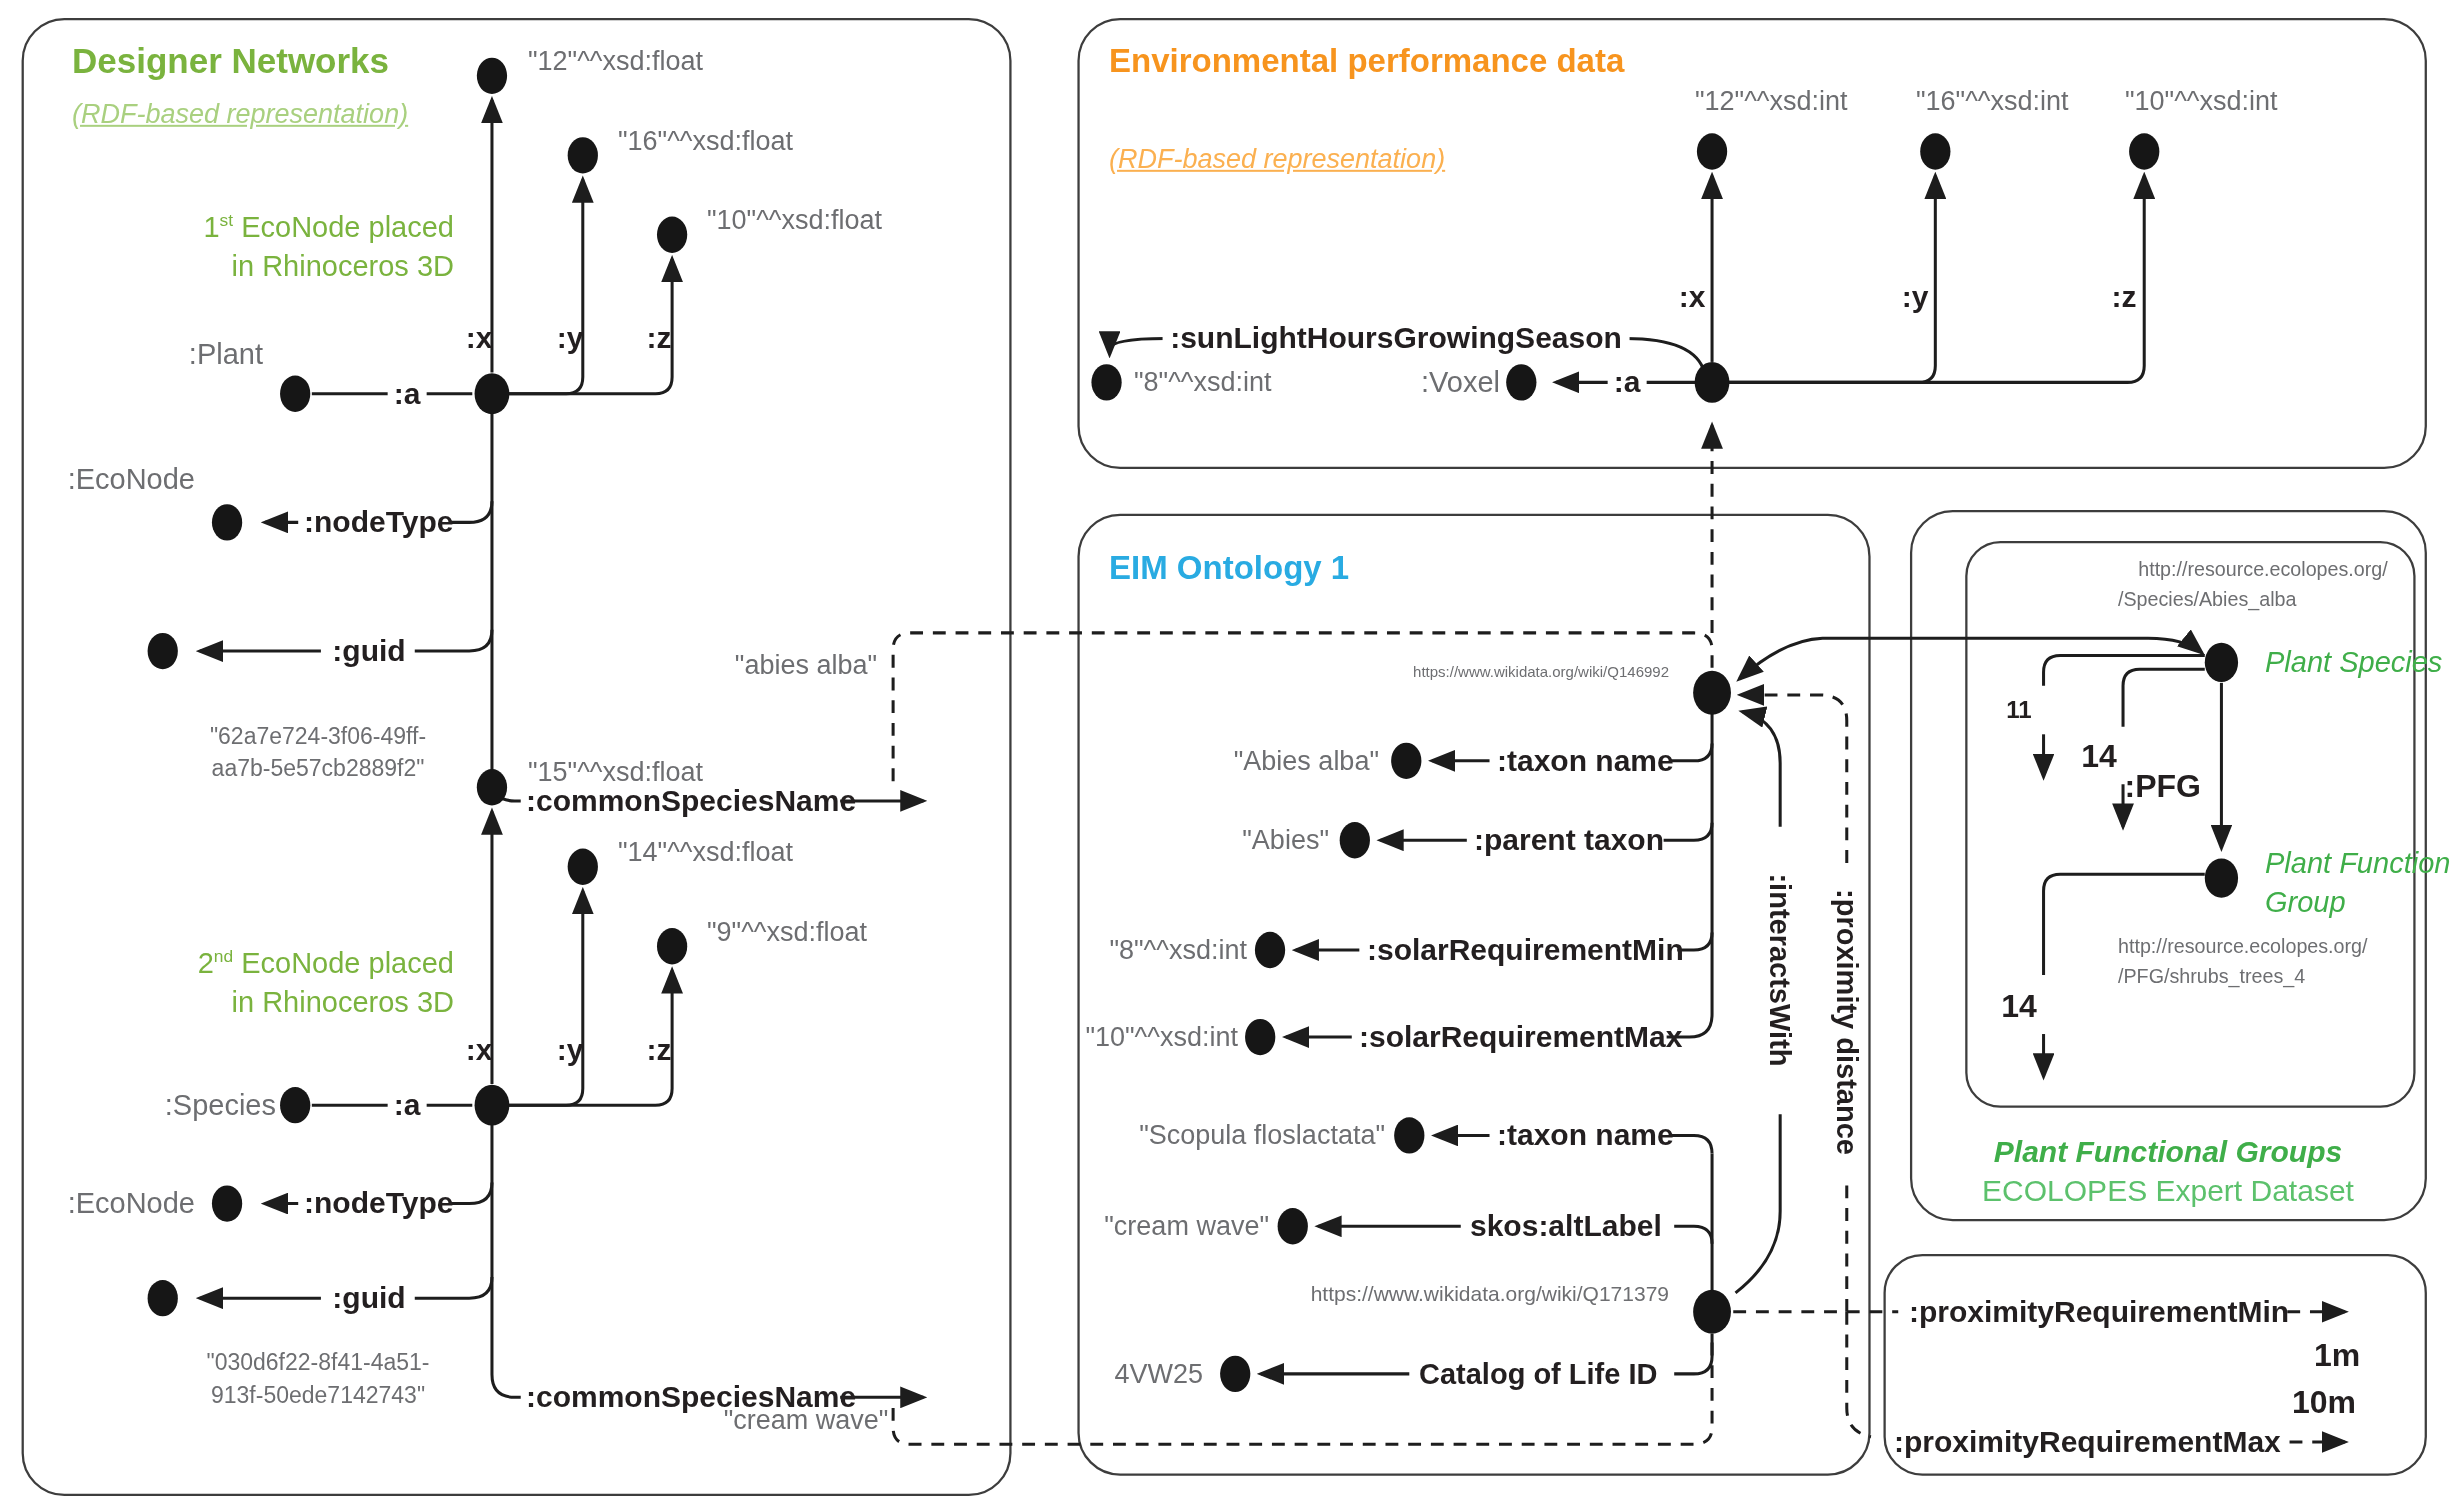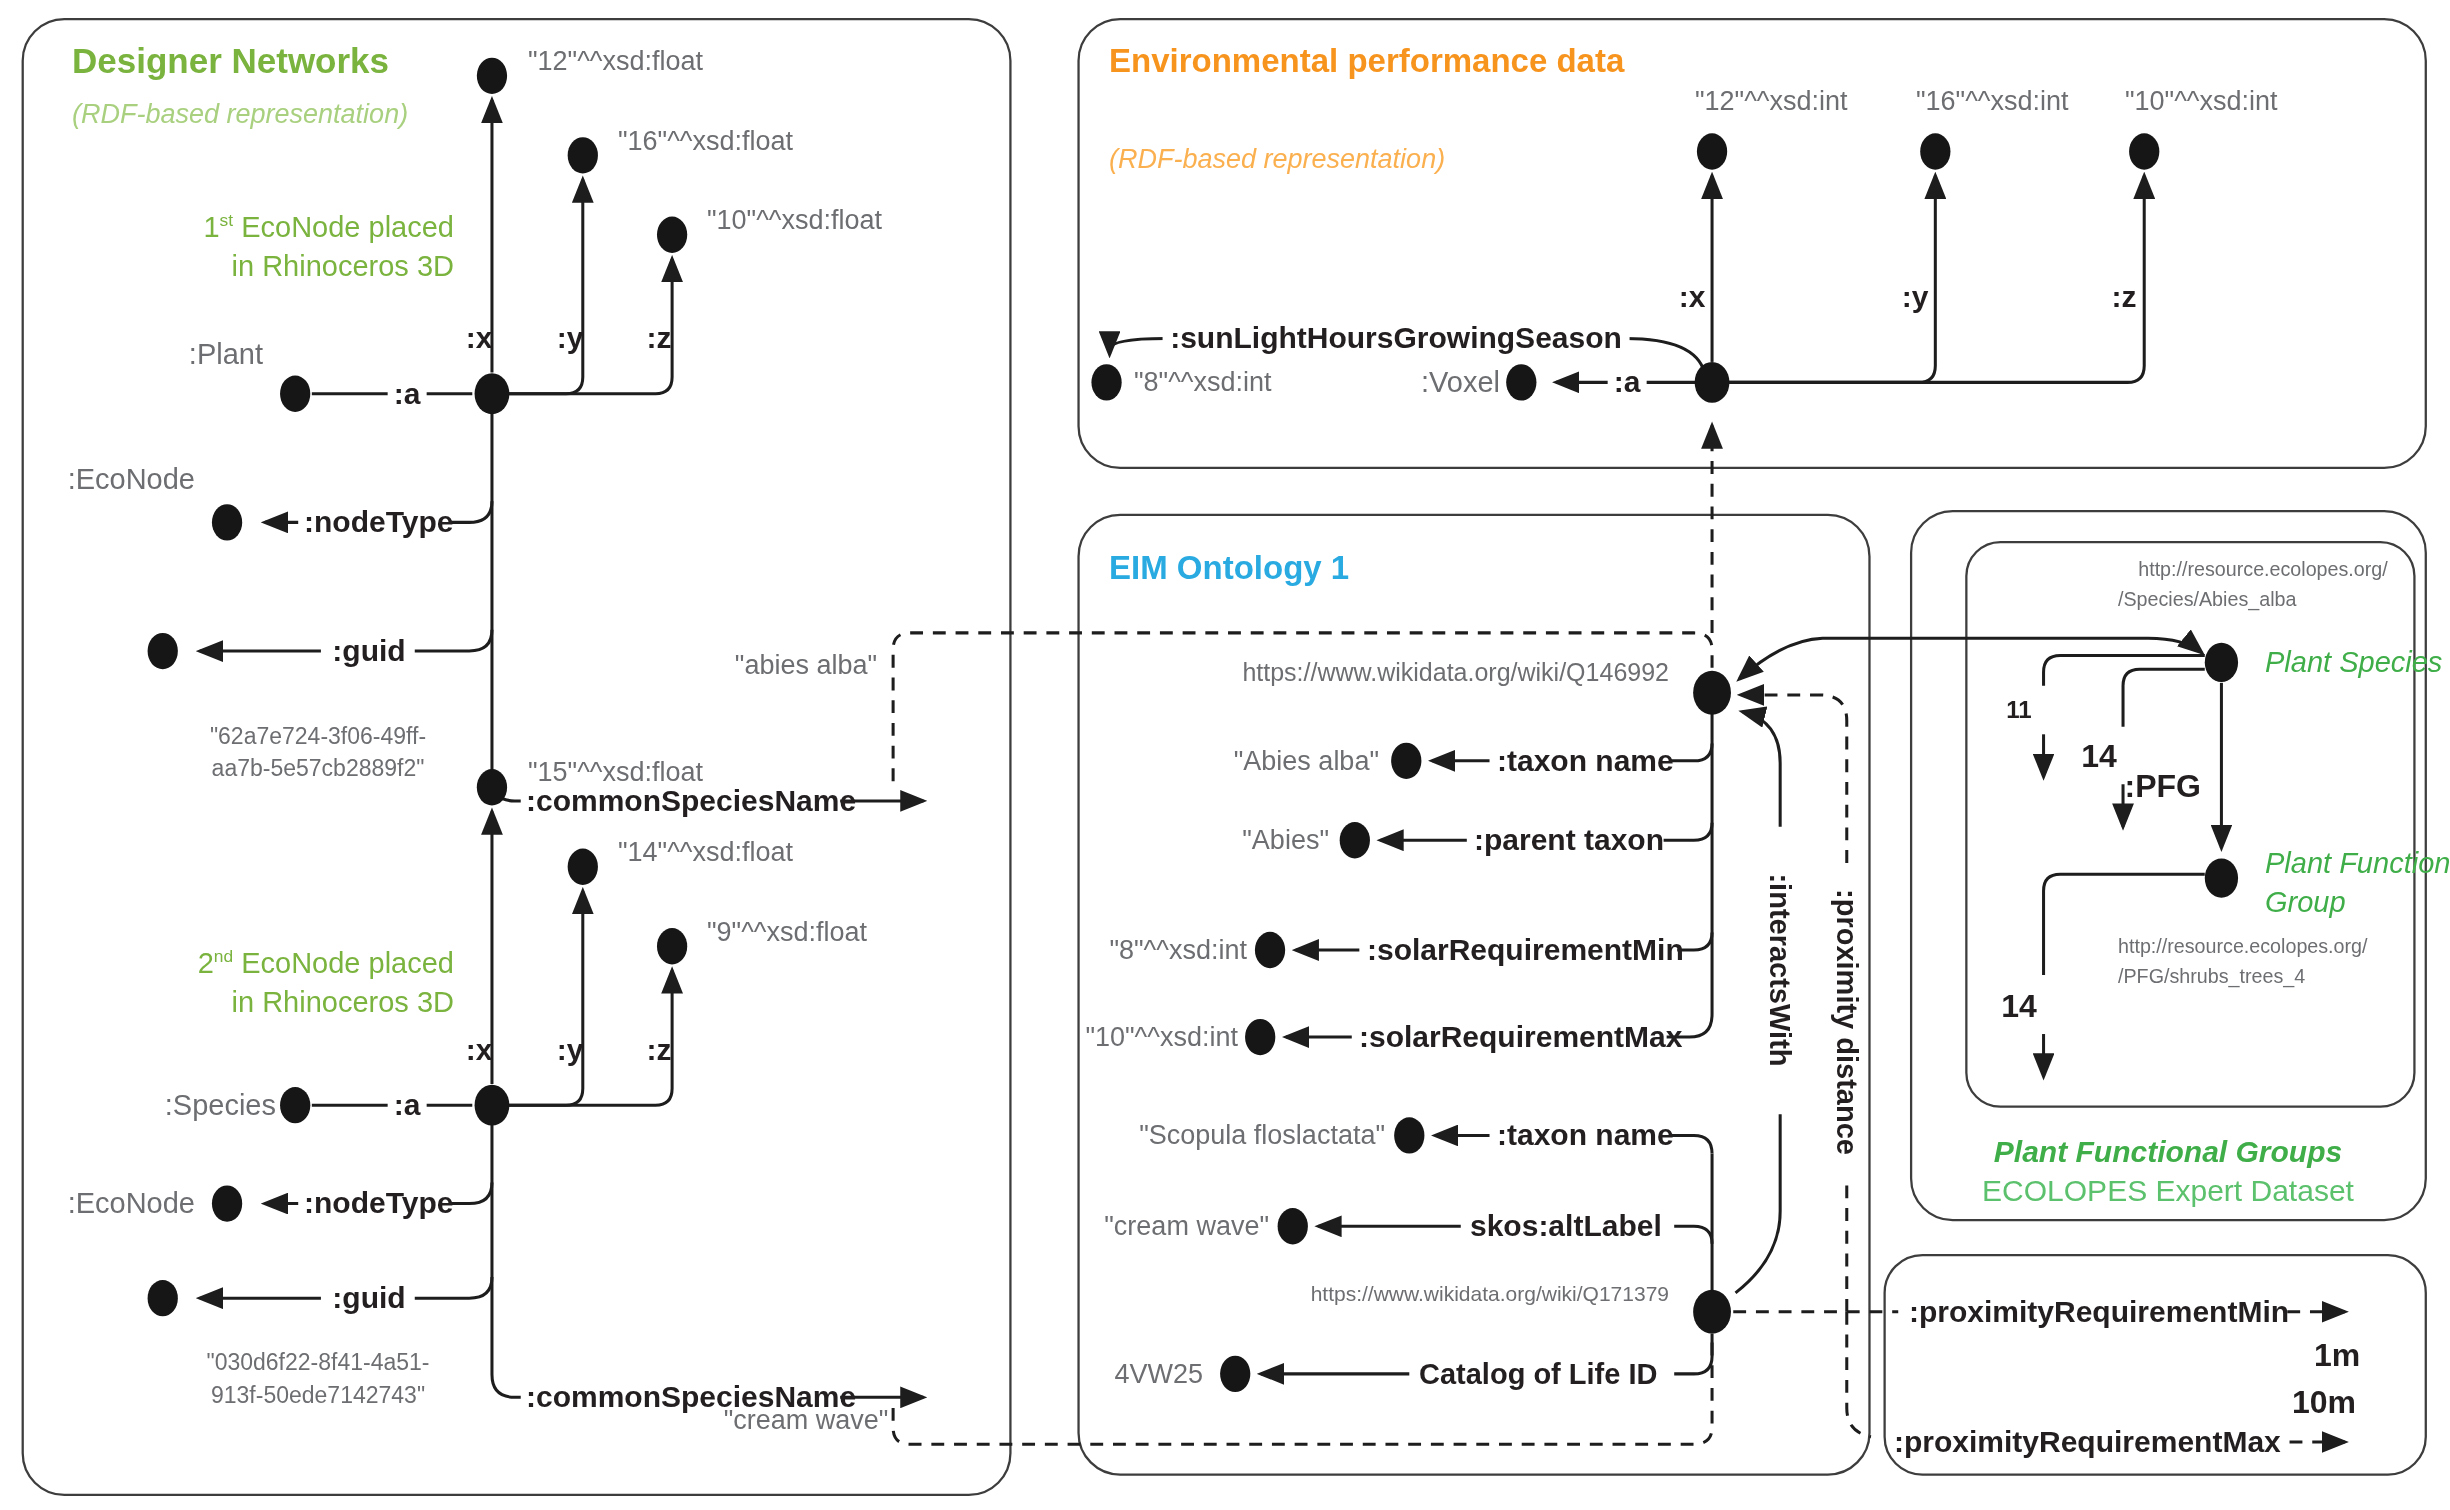--- a/index.html
+++ b/index.html
@@ -5,21 +5,21 @@
   html,body{margin:0;padding:0;background:#ffffff;}
   .stage{position:relative;width:2450px;height:1511px;background:#fff;overflow:hidden;
          font-family:"Liberation Sans",sans-serif;}
   svg.geom{position:absolute;left:0;top:0;}
   .lbl{position:absolute;white-space:nowrap;line-height:1.05;color:#231f20;
        transform:translate(0,-50%);}
   .ra{transform:translate(-100%,-50%);}
   .ca{transform:translate(-50%,-50%);}
   .vt{writing-mode:vertical-rl;transform:translate(-50%,-50%);}
   .b{font-weight:700;}
-  .i{font-style:italic;}
+  .i{font-style:italic;text-decoration:underline;}
   .gray{color:#6d6e71;}
   .green{color:#7ab33e;}
   .greenlt{color:#a9d07f;}
   .green2{color:#3fae49;font-style:italic;}
   .green2b{color:#5cc16c;}
   .orange{color:#f7941e;}
   .orangelt{color:#fbb050;}
   .blue{color:#29abe2;}
   .wbg{background:#fff;padding:0 6px;}
   sup{font-size:60%;}
@@ -205,21 +205,21 @@
 <div class="lbl gray" style="left:2125px;top:101px;font-size:27px">"10"^^xsd:int</div>
 <div class="lbl ca b" style="left:1692px;top:297px;font-size:30px">:x</div>
 <div class="lbl ca b" style="left:1915px;top:297px;font-size:30px">:y</div>
 <div class="lbl ca b" style="left:2124px;top:297px;font-size:30px">:z</div>
 <div class="lbl ca b" style="left:1396px;top:338px;font-size:30px;background:#fff;padding:0 7.6px">:sunLightHoursGrowingSeason</div>
 <div class="lbl gray" style="left:1134px;top:382px;font-size:27px">"8"^^xsd:int</div>
 <div class="lbl ra gray" style="left:1500px;top:382px;font-size:29px">:Voxel</div>
 <div class="lbl ca b wbg" style="left:1627px;top:382px;font-size:30px">:a</div>
 
 <div class="lbl blue b" style="left:1109px;top:568px;font-size:33px">EIM Ontology 1</div>
-<div class="lbl ra gray" style="left:1669px;top:672px;font-size:25px">https://www.wikidata.org/wiki/Q146992</div>
+<div class="lbl ra gray" style="left:1669px;top:672px;font-size:15px">https://www.wikidata.org/wiki/Q146992</div>
 <div class="lbl b" style="left:1497px;top:761px;font-size:30px">:taxon name</div>
 <div class="lbl ra gray" style="left:1379px;top:761px;font-size:27px">"Abies alba"</div>
 <div class="lbl b" style="left:1474px;top:840px;font-size:30px">:parent taxon</div>
 <div class="lbl ra gray" style="left:1329px;top:840px;font-size:27px">"Abies"</div>
 <div class="lbl b" style="left:1367px;top:950px;font-size:30px">:solarRequirementMin</div>
 <div class="lbl ra gray" style="left:1247px;top:950px;font-size:27px">"8"^^xsd:int</div>
 <div class="lbl b" style="left:1359px;top:1037px;font-size:30px">:solarRequirementMax</div>
 <div class="lbl ra gray" style="left:1238px;top:1037px;font-size:27px">"10"^^xsd:int</div>
 
 <div class="lbl b" style="left:1497px;top:1135px;font-size:30px">:taxon name</div>

